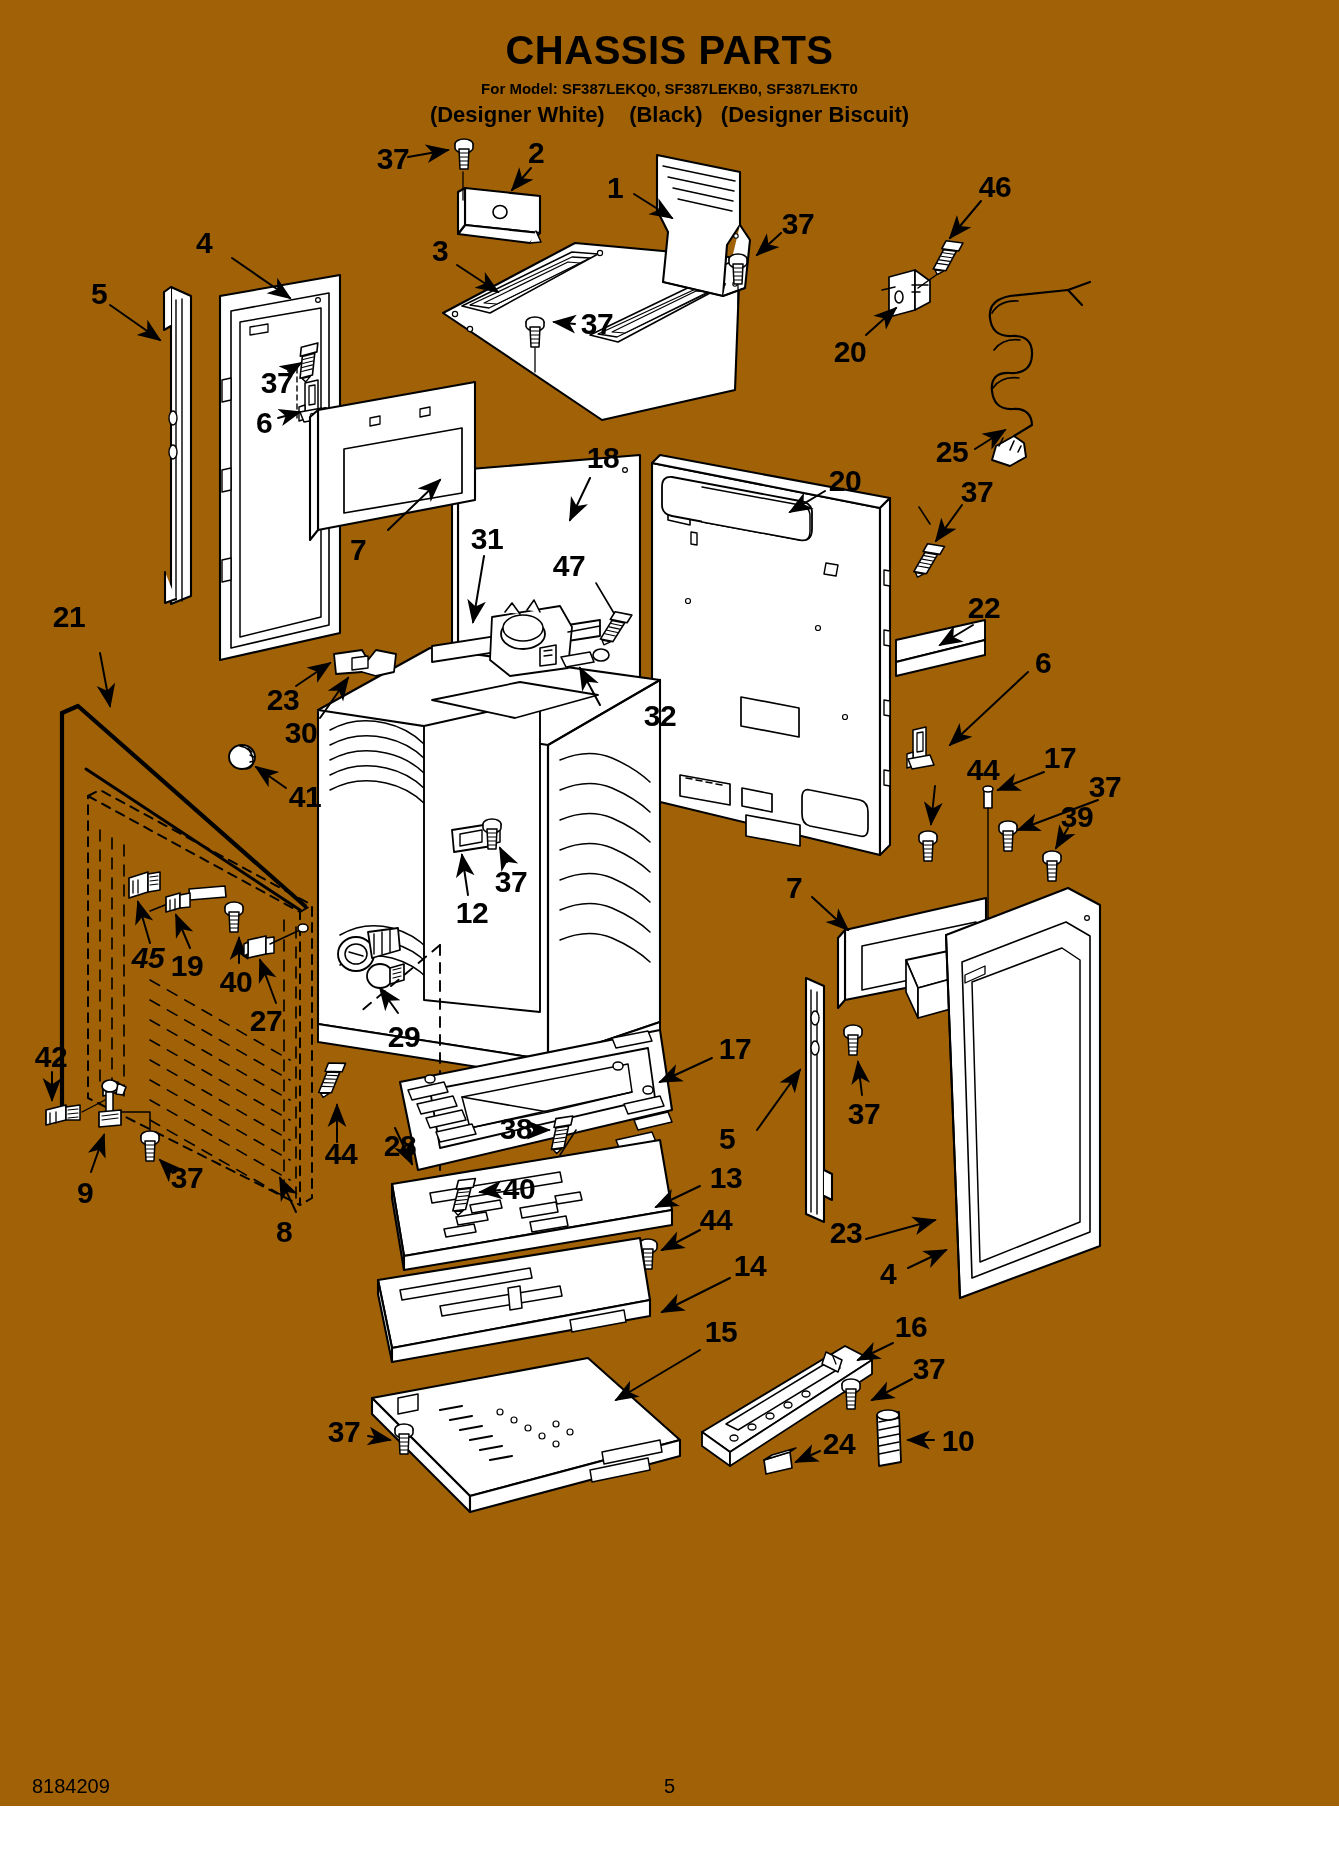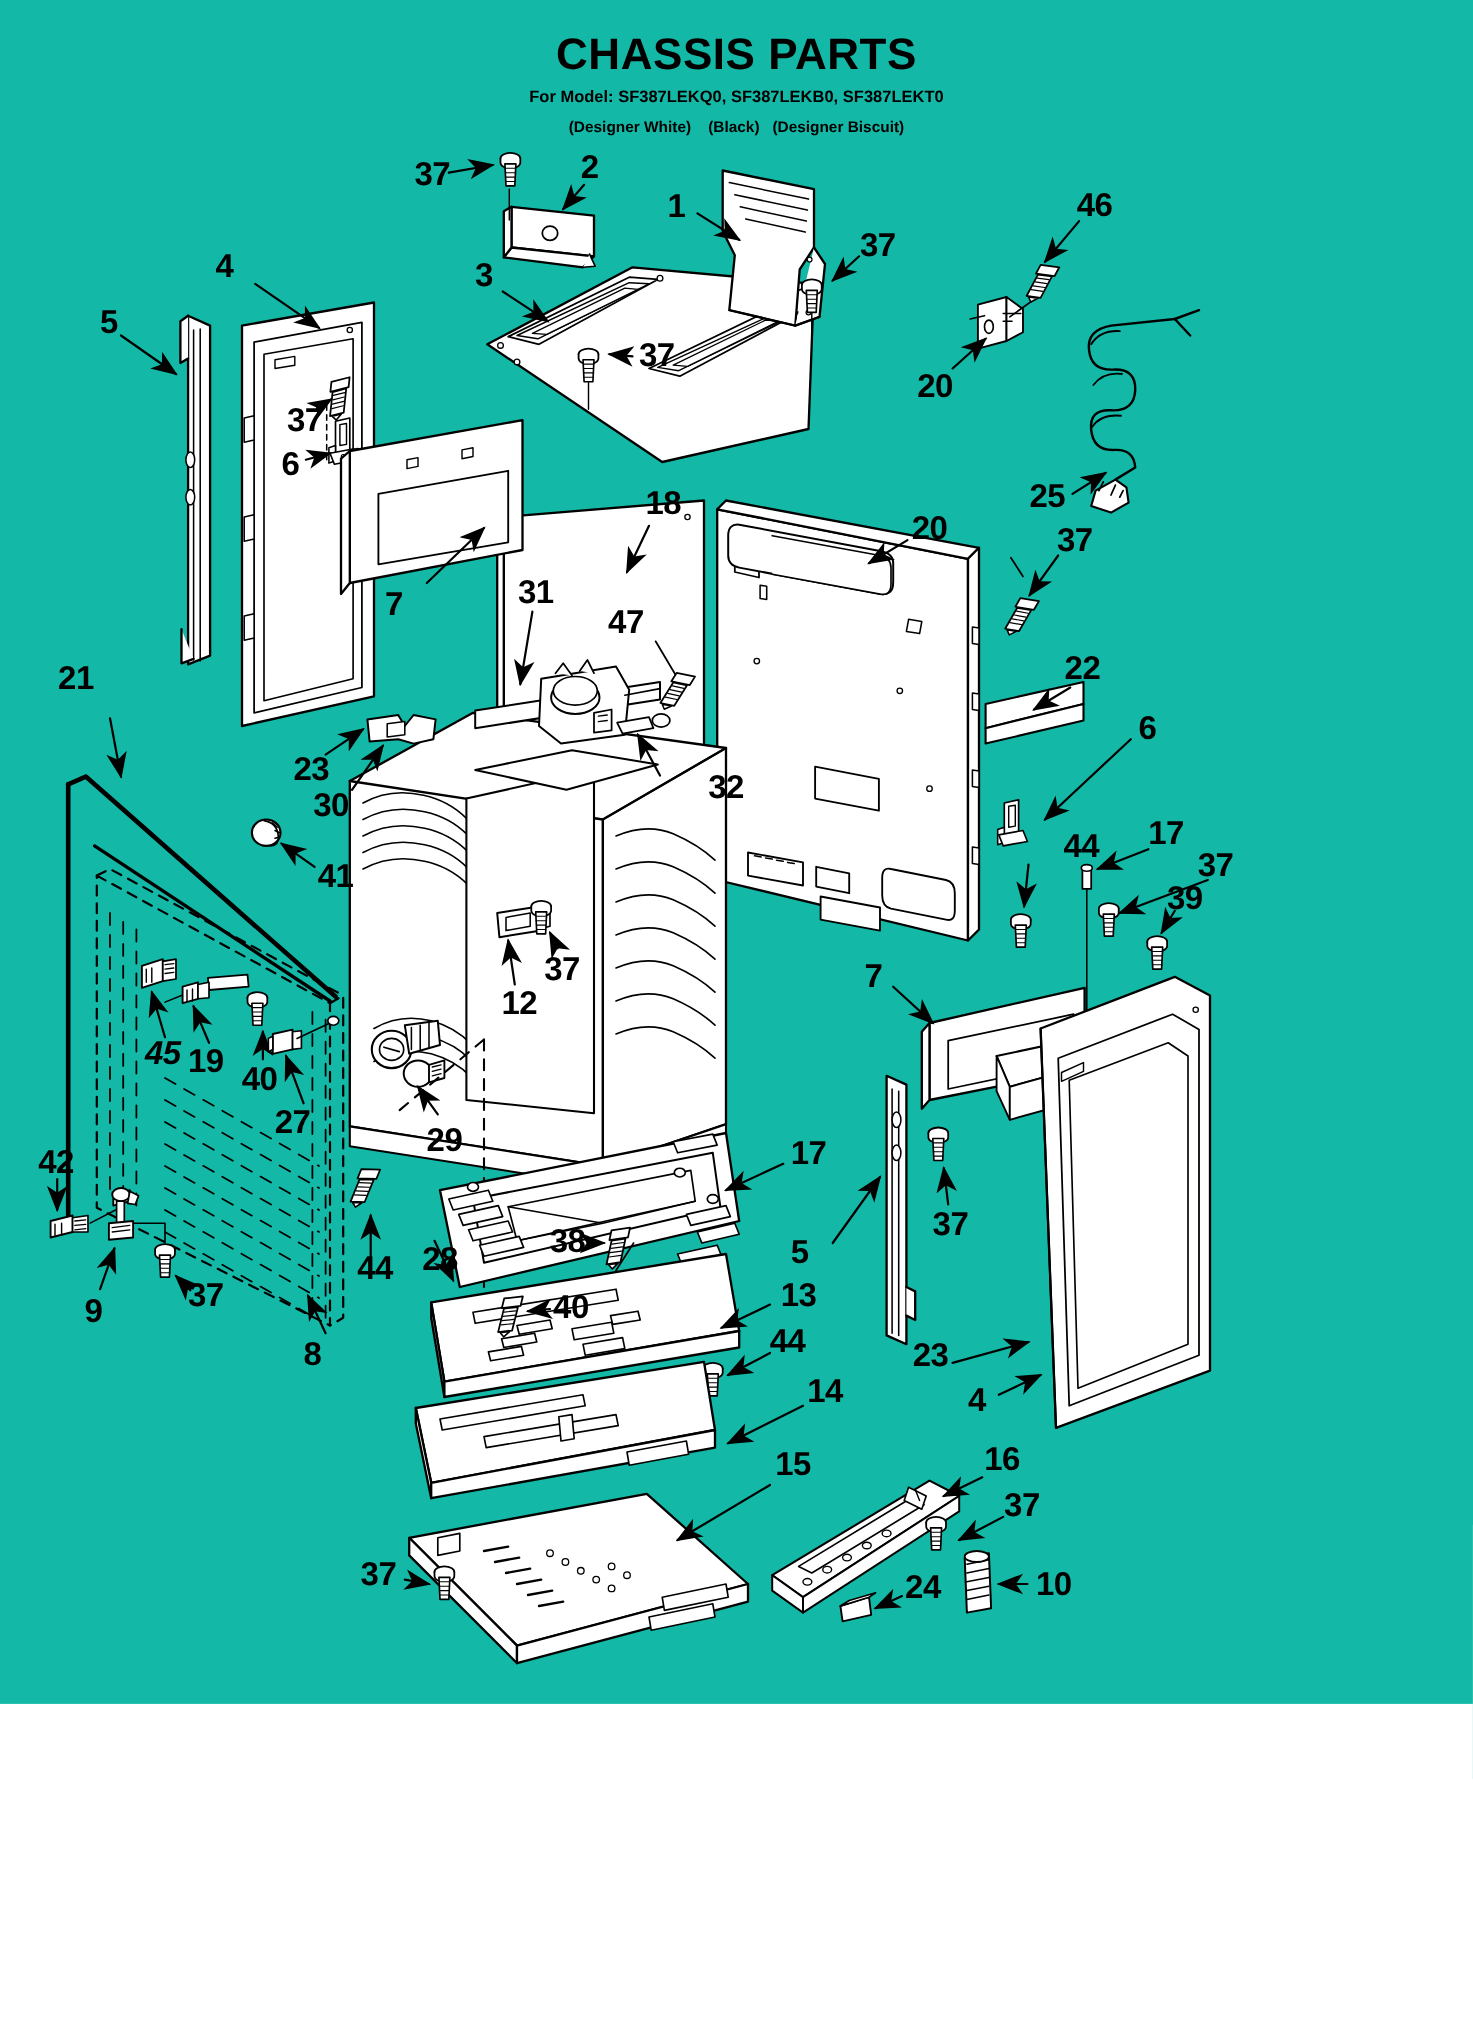--- a/index.html
+++ b/index.html
@@ -8,22 +8,22 @@
     padding: 0;
     background: #ffffff;
   }
   body {
     font-family: "Liberation Sans", sans-serif;
     color: #000;
   }
   #page {
     position: relative;
     width: 1339px;
-    height: 1549px;
-    background: #14b8a6;
+    height: 1806px;
+    background: #a16207;
     overflow: hidden;
   }
   
   #header {
     position: absolute;
     top: 28px;
     left: 0;
     width: 1339px;
     text-align: center;
   }
@@ -36,21 +36,21 @@
     font-family: "Liberation Sans", sans-serif;
   }
   #model-line {
     font-size: 15px;
     font-weight: bold;
     line-height: 26px;
     margin-top: 4px;
     white-space: pre;
   }
   #color-line {
-    font-size: 14px;
+    font-size: 22px;
     font-weight: bold;
     line-height: 26px;
     white-space: pre;
   }
   
   #footer-left {
     position: absolute;
     left: 32px;
     top: 1775px;
     font-size: 20px;

